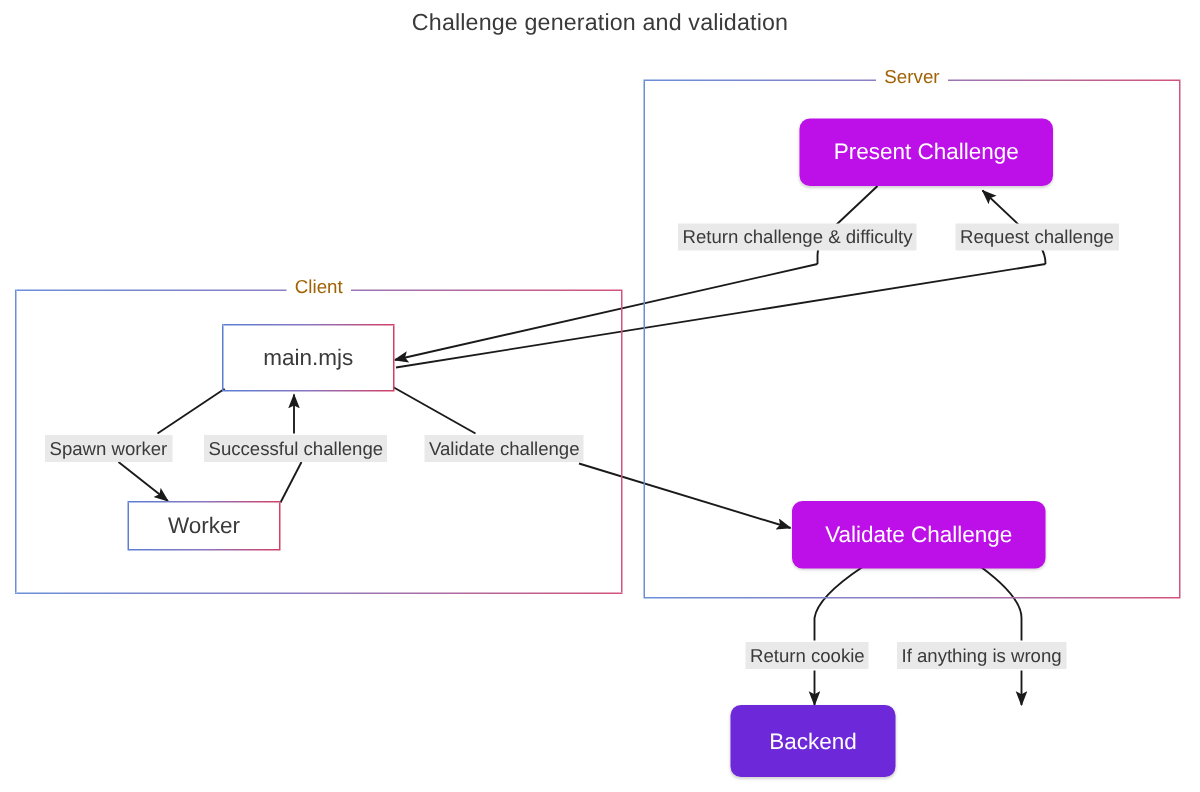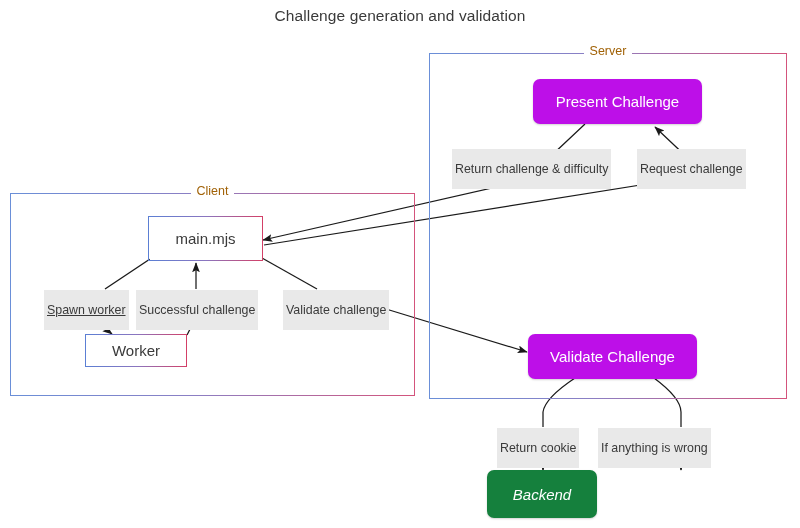--- a/index.html
+++ b/index.html
@@ -91,31 +91,31 @@
   }
 
   
   .node-fill {
     color: #ffffff;
     border: none;
     border-radius: 7px;
     box-shadow: 0 1px 2px rgba(0,0,0,0.18);
   }
   .fill-purple { background: #bd0fe8; }
-  .fill-green  { background: #15803d; font-style: italic; }
+  .fill-green  { background: #6d28d9; }
   .fill-pink   { background: #fa3263; }
 
   
   .edge-label {
     position: absolute;
     background: #e9e9e9;
     color: #3a3a3a;
     font-size: 12.4px;
     line-height: 16px;
-    padding: 12px 3px;
+    padding: 1px 3px;
     white-space: nowrap;
     box-sizing: border-box;
   }
 </style>
 </head>
 <body>
 
 <div id="canvas">
 
   <div class="diagram-title">Challenge generation and validation</div>
@@ -188,21 +188,21 @@
 
   <div class="node node-fill fill-green" style="left:487px; top:470px; width:110px; height:48px;">
     <span>Backend</span>
   </div>
 
 
   <div class="edge-label" style="left:452px; top:149px;">Return challenge &amp; difficulty</div>
 
   <div class="edge-label" style="left:637px; top:149px;">Request challenge</div>
 
-  <div class="edge-label" style="left:44px; top:290px;text-decoration:underline;">Spawn worker</div>
+  <div class="edge-label" style="left:30px; top:290px;">Spawn worker</div>
 
   <div class="edge-label" style="left:136px; top:290px;">Successful challenge</div>
 
   <div class="edge-label" style="left:283px; top:290px;">Validate challenge</div>
 
   <div class="edge-label" style="left:497px; top:428px;">Return cookie</div>
 
   <div class="edge-label" style="left:598px; top:428px;">If anything is wrong</div>
 
 </div>

